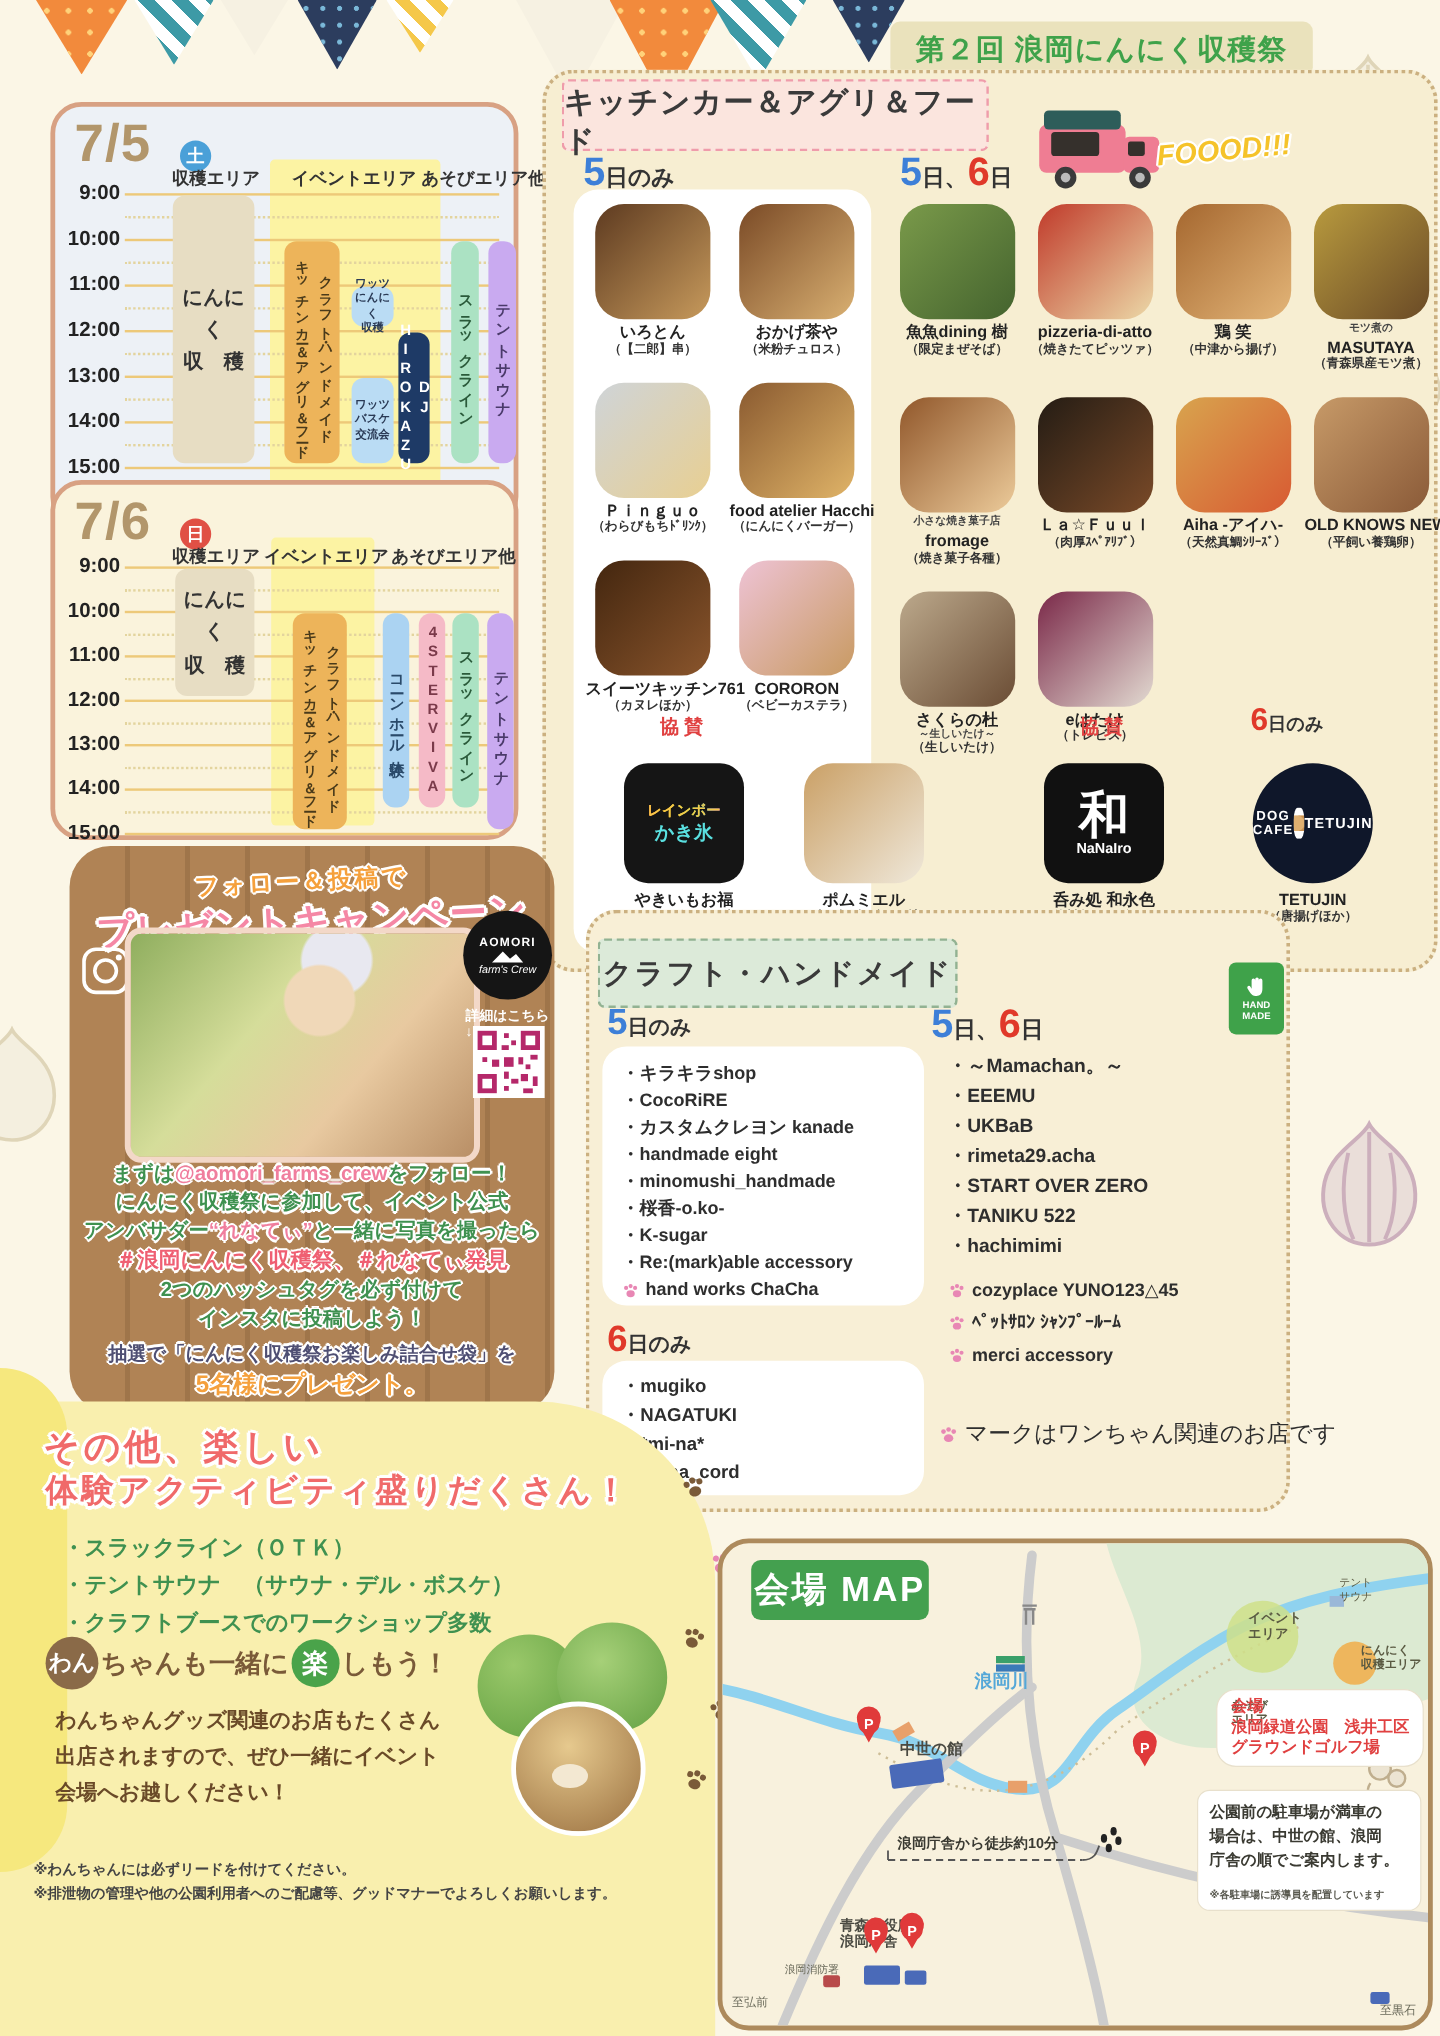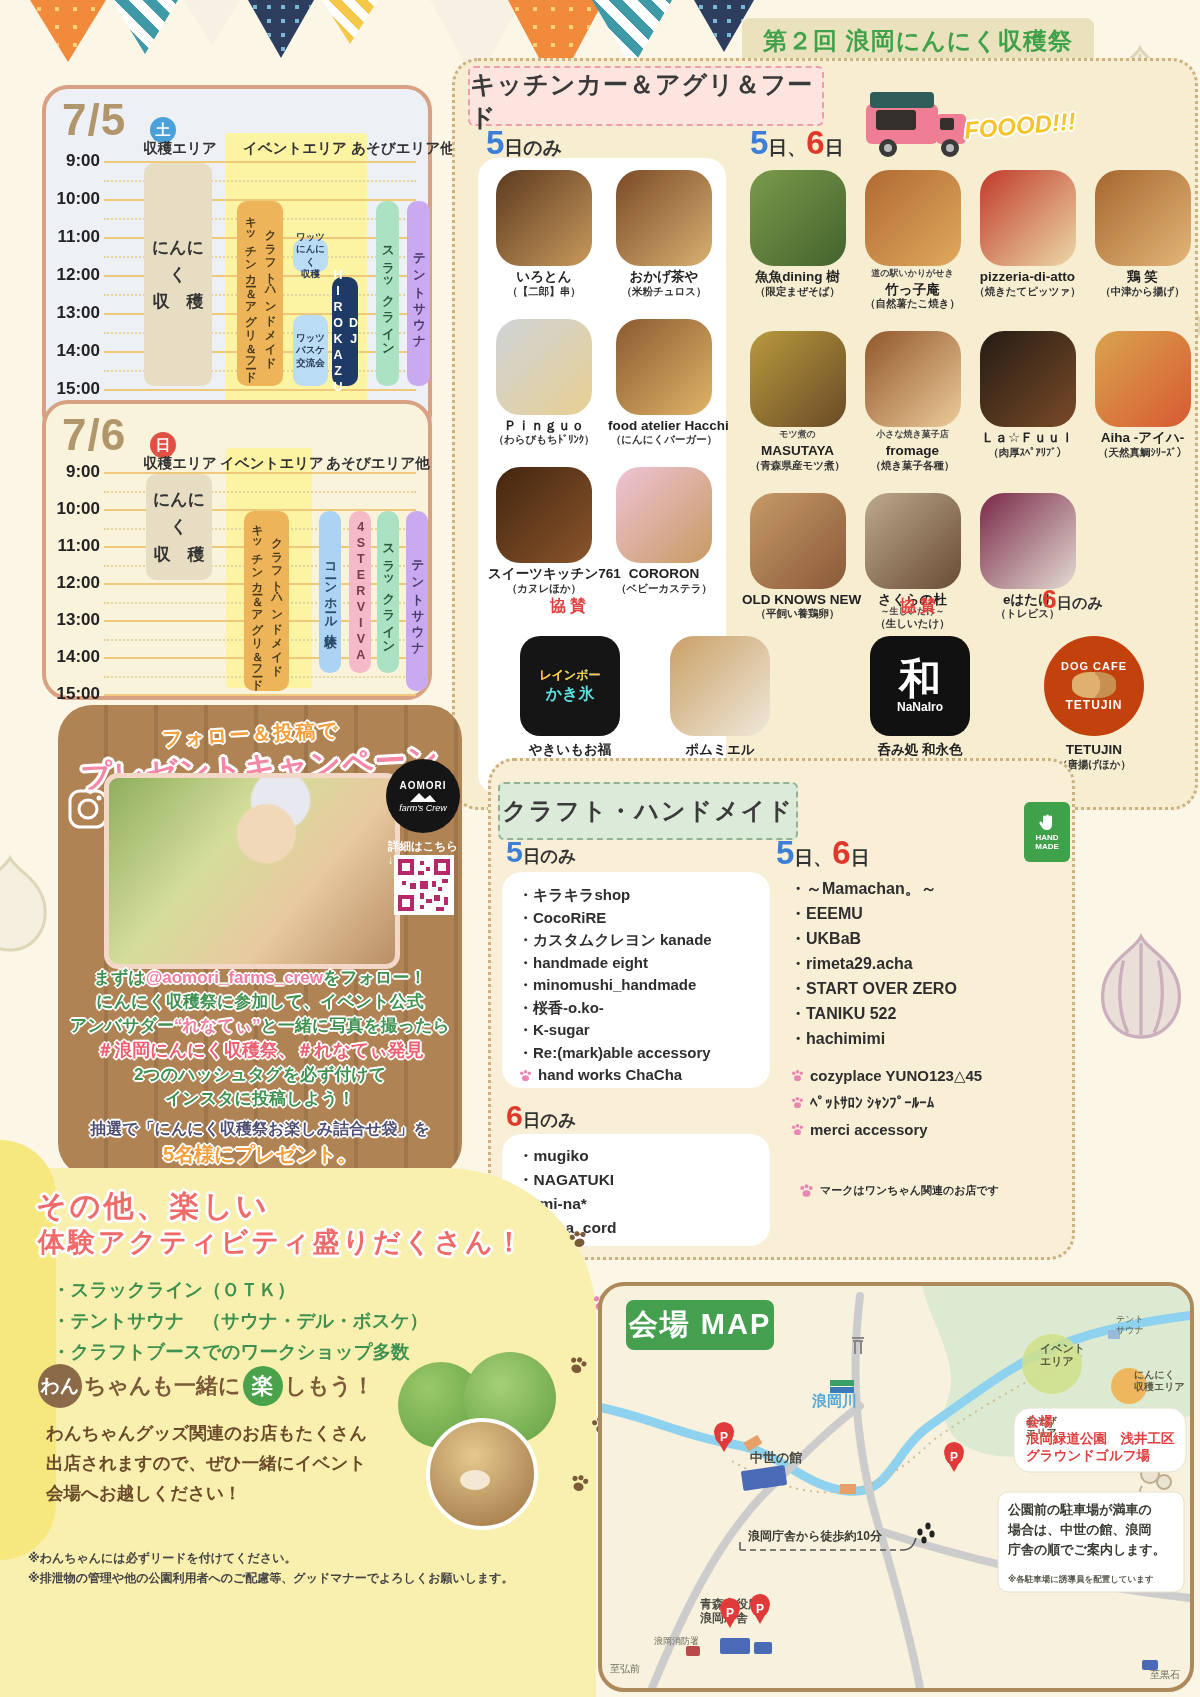--- a/index.html
+++ b/index.html
@@ -256,26 +256,20 @@
           <div class="fsub">（ベビーカステラ）</div>
         </div>
       </div>
     <div id="food-both-grid" class="food-grid" style="left:290px;top:112px;width:456px;grid-template-columns:repeat(4,111px);column-gap:4px;row-gap:22px">
         <div class="fcell">
           <div class="fphoto" style="width: 96px; height: 96px; background: linear-gradient(135deg, rgb(122, 154, 74), rgb(68, 99, 46));"></div>
           <div class="fname">魚魚dining 樹</div>
           <div class="fsub">（限定まぜそば）</div>
         </div>
         <div class="fcell">
-          <div class="fphoto" style="width: 96px; height: 96px; background: linear-gradient(135deg, rgb(176, 106, 50), rgb(224, 169, 94));"></div>
-          <div class="ftop">道の駅いかりがせき</div>
-          <div class="fname">竹っ子庵</div>
-          <div class="fsub">（自然薯たこ焼き）</div>
-        </div>
-        <div class="fcell">
           <div class="fphoto" style="width: 96px; height: 96px; background: linear-gradient(135deg, rgb(192, 58, 42), rgb(236, 217, 168));"></div>
           <div class="fname">pizzeria-di-atto</div>
           <div class="fsub">（焼きたてピッツァ）</div>
         </div>
         <div class="fcell">
           <div class="fphoto" style="width: 96px; height: 96px; background: linear-gradient(135deg, rgb(165, 103, 47), rgb(227, 181, 120));"></div>
           <div class="fname">鶏 笑</div>
           <div class="fsub">（中津から揚げ）</div>
         </div>
         <div class="fcell">
@@ -335,21 +329,21 @@
         <div class="abs fcell" style="left: 398px; top: 560px; width: 140px;">
           <div style="width: 100px; height: 100px; margin: 18px auto 0px; border-radius: 20px; background: rgb(17, 17, 17); display: flex; flex-direction: column; align-items: center; justify-content: center; color: rgb(255, 255, 255);">
             <div style="font-size: 42px; font-weight: 800; line-height: 1;">和</div>
             <div style="font-size: 12px; font-weight: 800;">NaNaIro</div>
           </div>
           <div class="fname" style="margin-top: 6px;">呑み処 和永色</div>
           <div class="fsub">（飲料各種、ビール）</div>
         </div>
         <div class="sponsor" style="left: 468px; top: 538px;">協賛</div>
         <div class="abs fcell" style="left: 572px; top: 560px; width: 140px;">
-          <div style="width: 100px; height: 100px; margin: 18px auto 0px; border-radius: 50%; background: #c2410c; display: flex; flex-direction: column; align-items: center; justify-content: center; color: rgb(255, 255, 255);">
+          <div style="width: 100px; height: 100px; margin: 18px auto 0px; border-radius: 50%; background: #0f172a; display: flex; flex-direction: row; align-items: center; justify-content: center; color: rgb(255, 255, 255);">
             <div style="font-size: 11px; font-weight: 800; letter-spacing: 1px;">DOG CAFE</div>
             <div style="width: 44px; height: 26px; border-radius: 40%; background: radial-gradient(circle at 30% 50%, rgb(224, 176, 112) 0px, rgb(224, 176, 112) 45%, transparent 46%), radial-gradient(circle at 72% 50%, rgb(200, 144, 80) 0px, rgb(200, 144, 80) 45%, transparent 46%), rgb(255, 255, 255);"></div>
             <div style="font-size: 12px; font-weight: 800; letter-spacing: 1px;">TETUJIN</div>
           </div>
           <div class="fname" style="margin-top: 6px;">TETUJIN</div>
           <div class="fsub">（唐揚げほか）</div>
         </div>
         <div class="grp-label" style="left: 590px; top: 526px; transform: scale(0.8); transform-origin: left top;"><span class="n6">6</span><span class="sm">日のみ</span></div>
       </div>
   </div>
@@ -535,21 +529,21 @@
         <div>
           <svg width="15" height="15" viewBox="0 0 20 20">
             <circle cx="5" cy="7" r="2.3" fill="#e887b4"></circle>
             <circle cx="10" cy="5" r="2.3" fill="#e887b4"></circle>
             <circle cx="15" cy="7" r="2.3" fill="#e887b4"></circle>
             <ellipse cx="10" cy="13.5" rx="4.6" ry="3.8" fill="#e887b4"></ellipse>
           </svg>
           <span>merci accessory</span>
         </div>
       </div>
-    <div id="craft-note" class="craft-list" style="left:310px;top:424px;font-size:11px;font-weight:700">
+    <div id="craft-note" class="craft-list" style="left:294px;top:424px;font-size:19px;font-weight:400">
         <div>
           <svg width="17" height="17" viewBox="0 0 20 20">
             <circle cx="5" cy="7" r="2.3" fill="#e887b4"></circle>
             <circle cx="10" cy="5" r="2.3" fill="#e887b4"></circle>
             <circle cx="15" cy="7" r="2.3" fill="#e887b4"></circle>
             <ellipse cx="10" cy="13.5" rx="4.6" ry="3.8" fill="#e887b4"></ellipse>
           </svg>
           <span>マークはワンちゃん関連のお店です</span>
         </div>
       </div>

